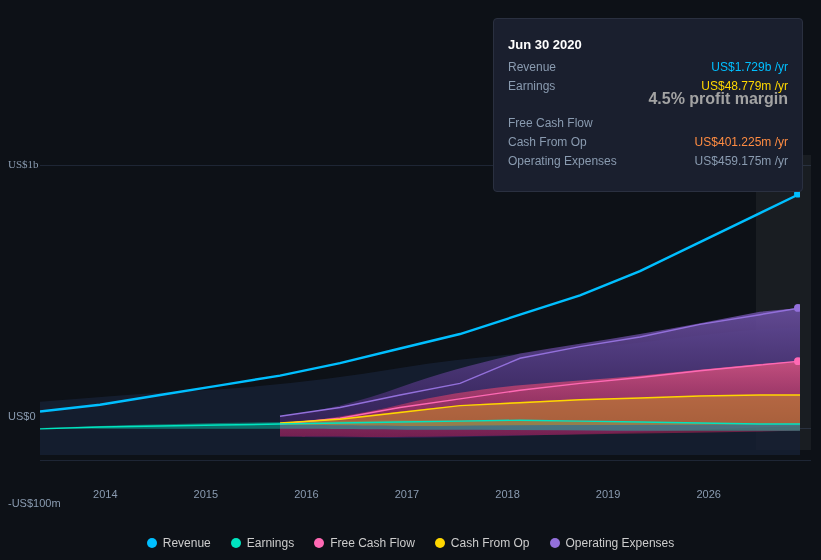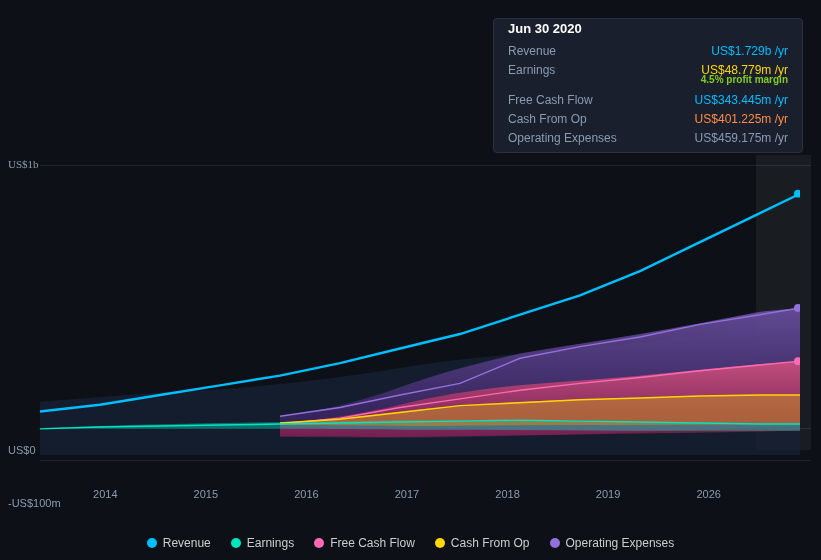--- a/index.html
+++ b/index.html
@@ -21,21 +21,21 @@
 
     
     .tooltip-box {
       position: absolute;
       top: 18px;
       right: 18px;
       width: 310px;
       background: #1a1f2e;
       border: 1px solid #2a3040;
       border-radius: 4px;
-      padding: 2px 14px;
+      padding: 18px 14px;
       z-index: 10;
     }
     .tooltip-title {
       font-size: 13px;
       font-weight: bold;
       color: #fff;
       margin-bottom: 8px;
     }
     .tooltip-row {
       display: flex;
@@ -50,22 +50,22 @@
     }
     .tooltip-value {
       text-align: right;
       flex: 1;
     }
     .tooltip-value.cyan { color: #00bfff; }
     .tooltip-value.yellow { color: #ffd700; }
     .tooltip-value.orange { color: #ff8c42; }
     .tooltip-value.dim { color: #8a9bb0; }
     .profit-margin {
-      font-size: 10px;
-      color: #84cc16;
+      font-size: 16px;
+      color: #a3a3a3;
       font-weight: bold;
       margin-top: -3px;
       margin-bottom: 3px;
       text-align: left;
     }
 
     
     .y-label {
       position: absolute;
       left: 8px;
@@ -153,34 +153,33 @@
     </div>
     <div class="tooltip-row">
       <span class="tooltip-label">Earnings</span>
       <div style="text-align:right;">
         <div class="tooltip-value yellow">US$48.779m /yr</div>
         <div class="profit-margin">4.5% profit margin</div>
       </div>
     </div>
     <div class="tooltip-row">
       <span class="tooltip-label">Free Cash Flow</span>
-      <span class="tooltip-value cyan">US$343.445m /yr</span>
     </div>
     <div class="tooltip-row">
       <span class="tooltip-label">Cash From Op</span>
       <span class="tooltip-value orange">US$401.225m /yr</span>
     </div>
     <div class="tooltip-row">
       <span class="tooltip-label">Operating Expenses</span>
       <span class="tooltip-value dim">US$459.175m /yr</span>
     </div>
   </div>
 
   <div class="y-label" style="top: 158px; font-family: Liberation Serif, serif;">US$1b</div>
-  <div class="y-label" style="top: 444px;">US$0</div>
+  <div class="y-label" style="top: 410px;">US$0</div>
   <div class="y-label" style="top: 452px; margin-top: 45px;">-US$100m</div>
 
   <div class="grid-line" style="top: 165px;"></div>
   <div class="grid-line" style="top: 428px;"></div>
   <div class="grid-line" style="top: 460px;"></div>
 
   <div class="vert-line" style="right: 10px; left: auto; width: 55px;"></div>
 
   <svg class="chart-svg" viewBox="0 0 760 310" preserveAspectRatio="none">
     <defs>

